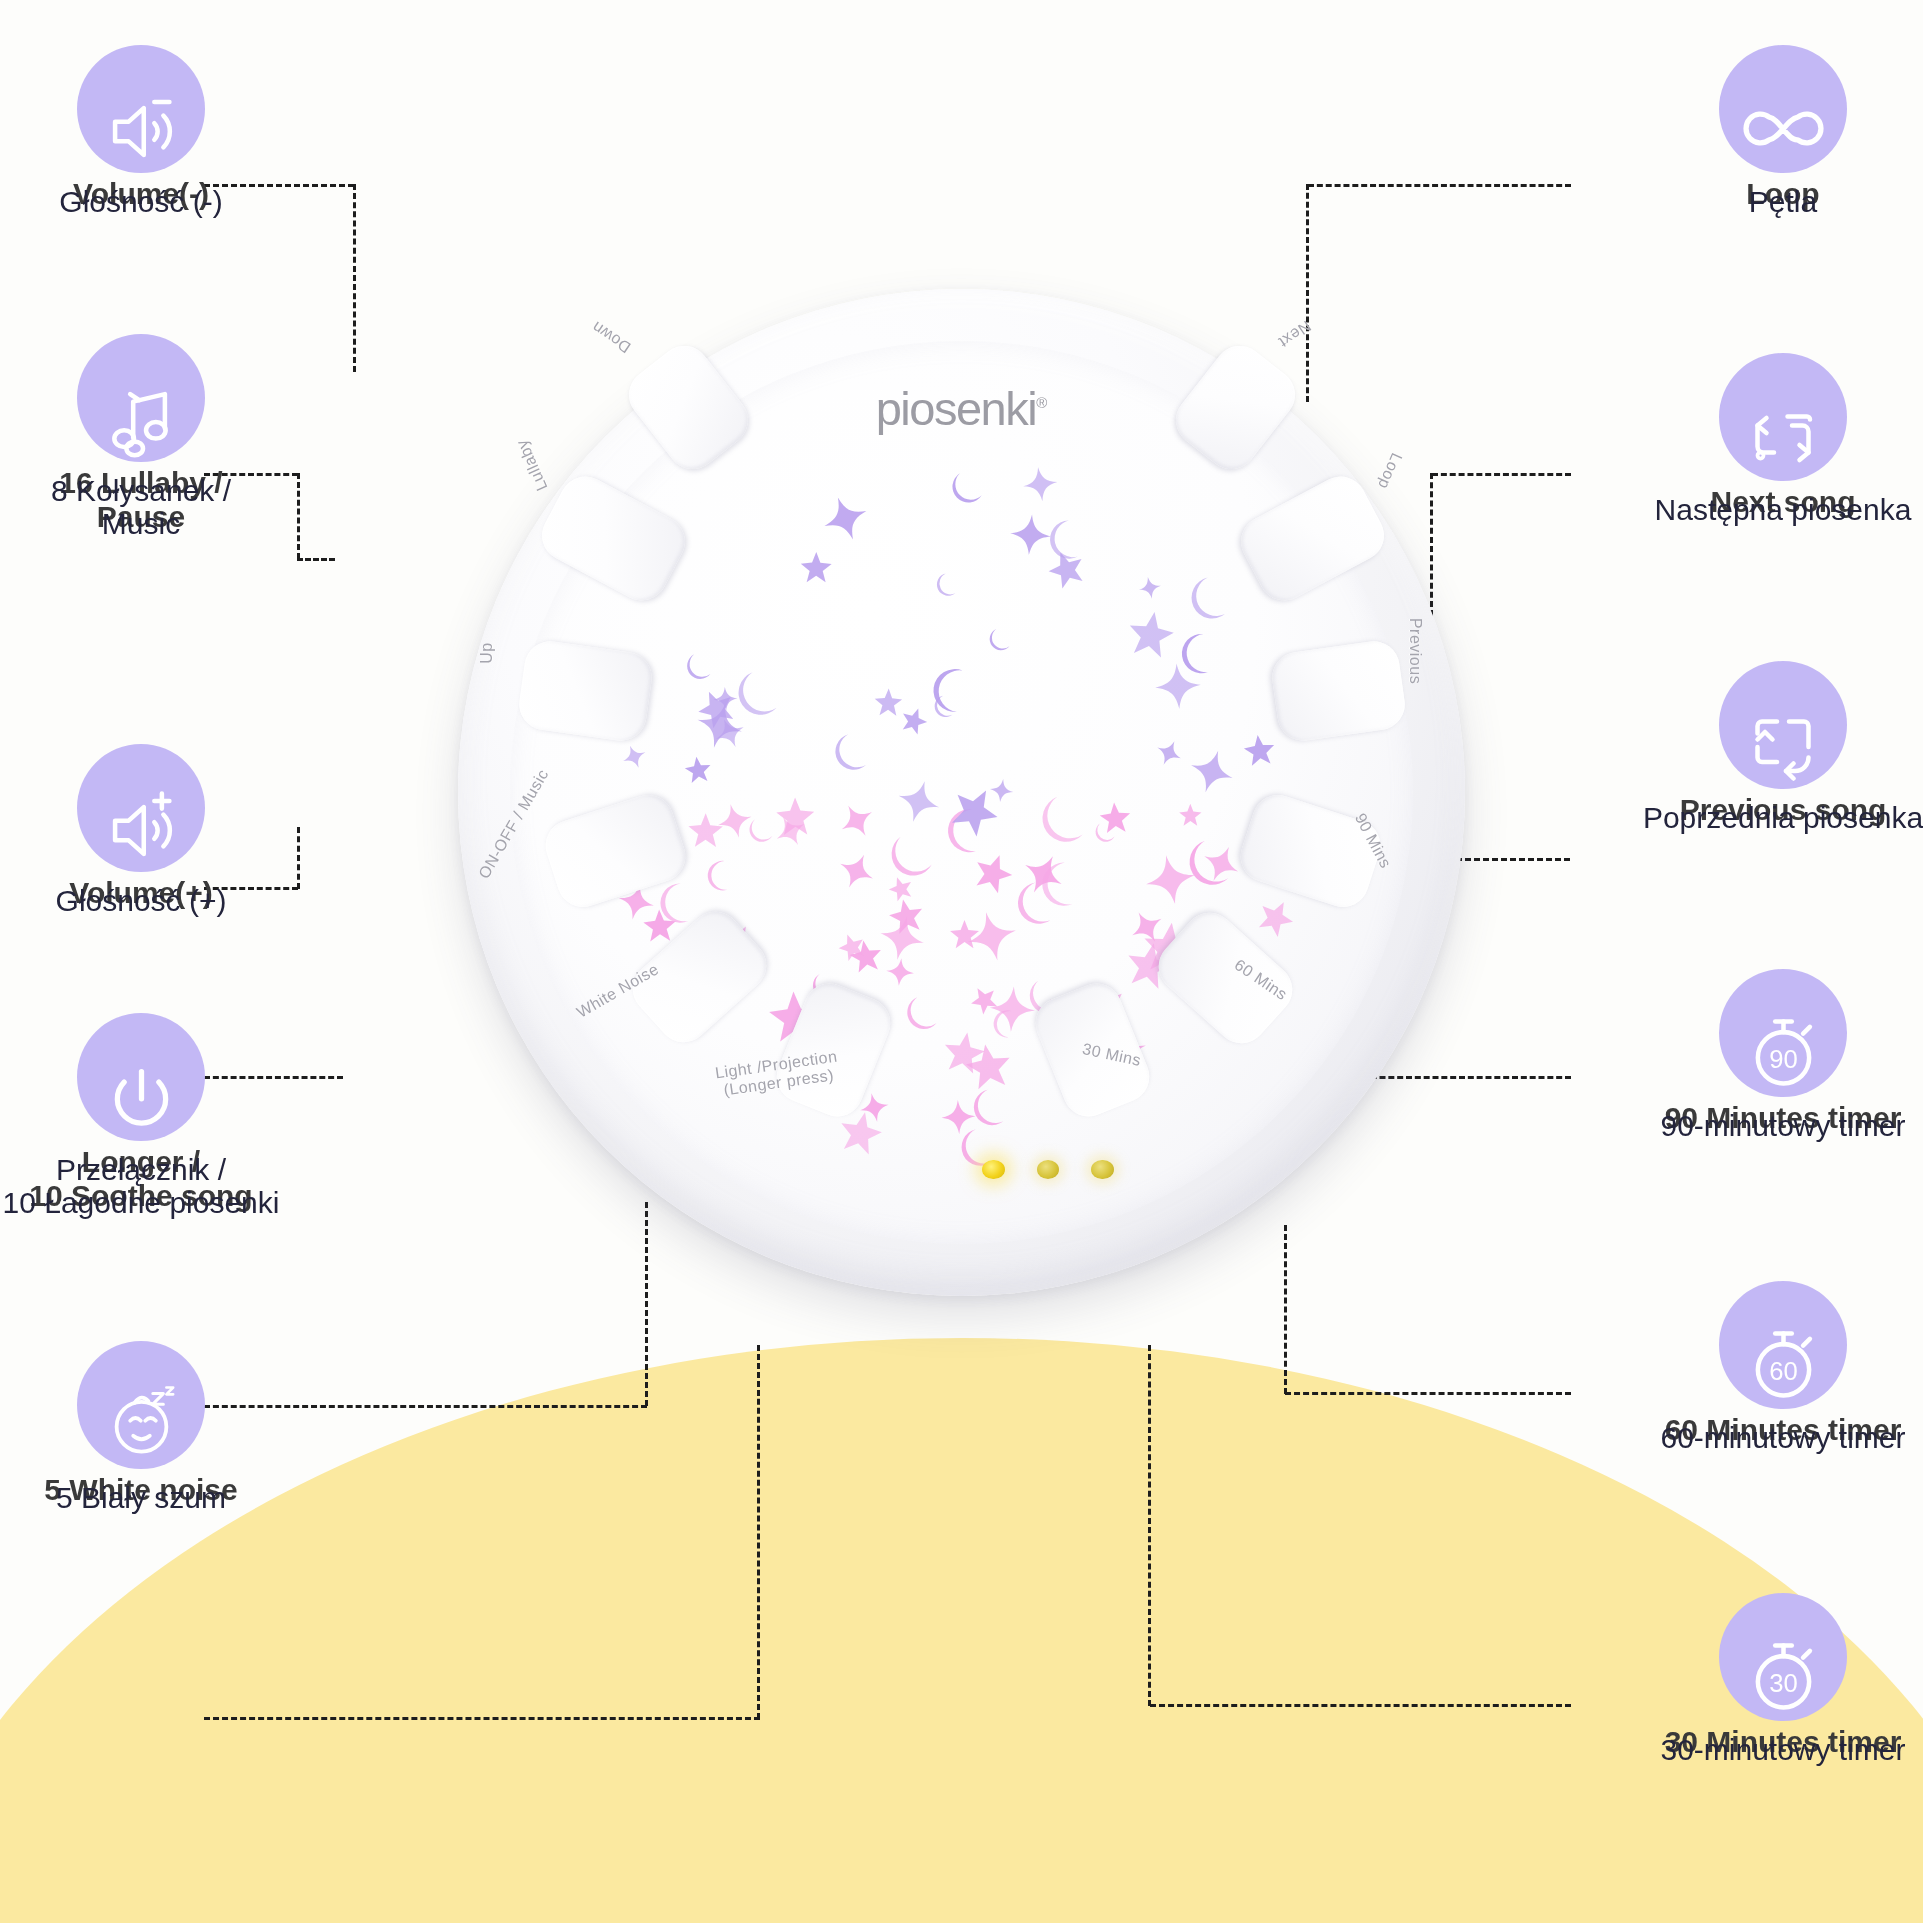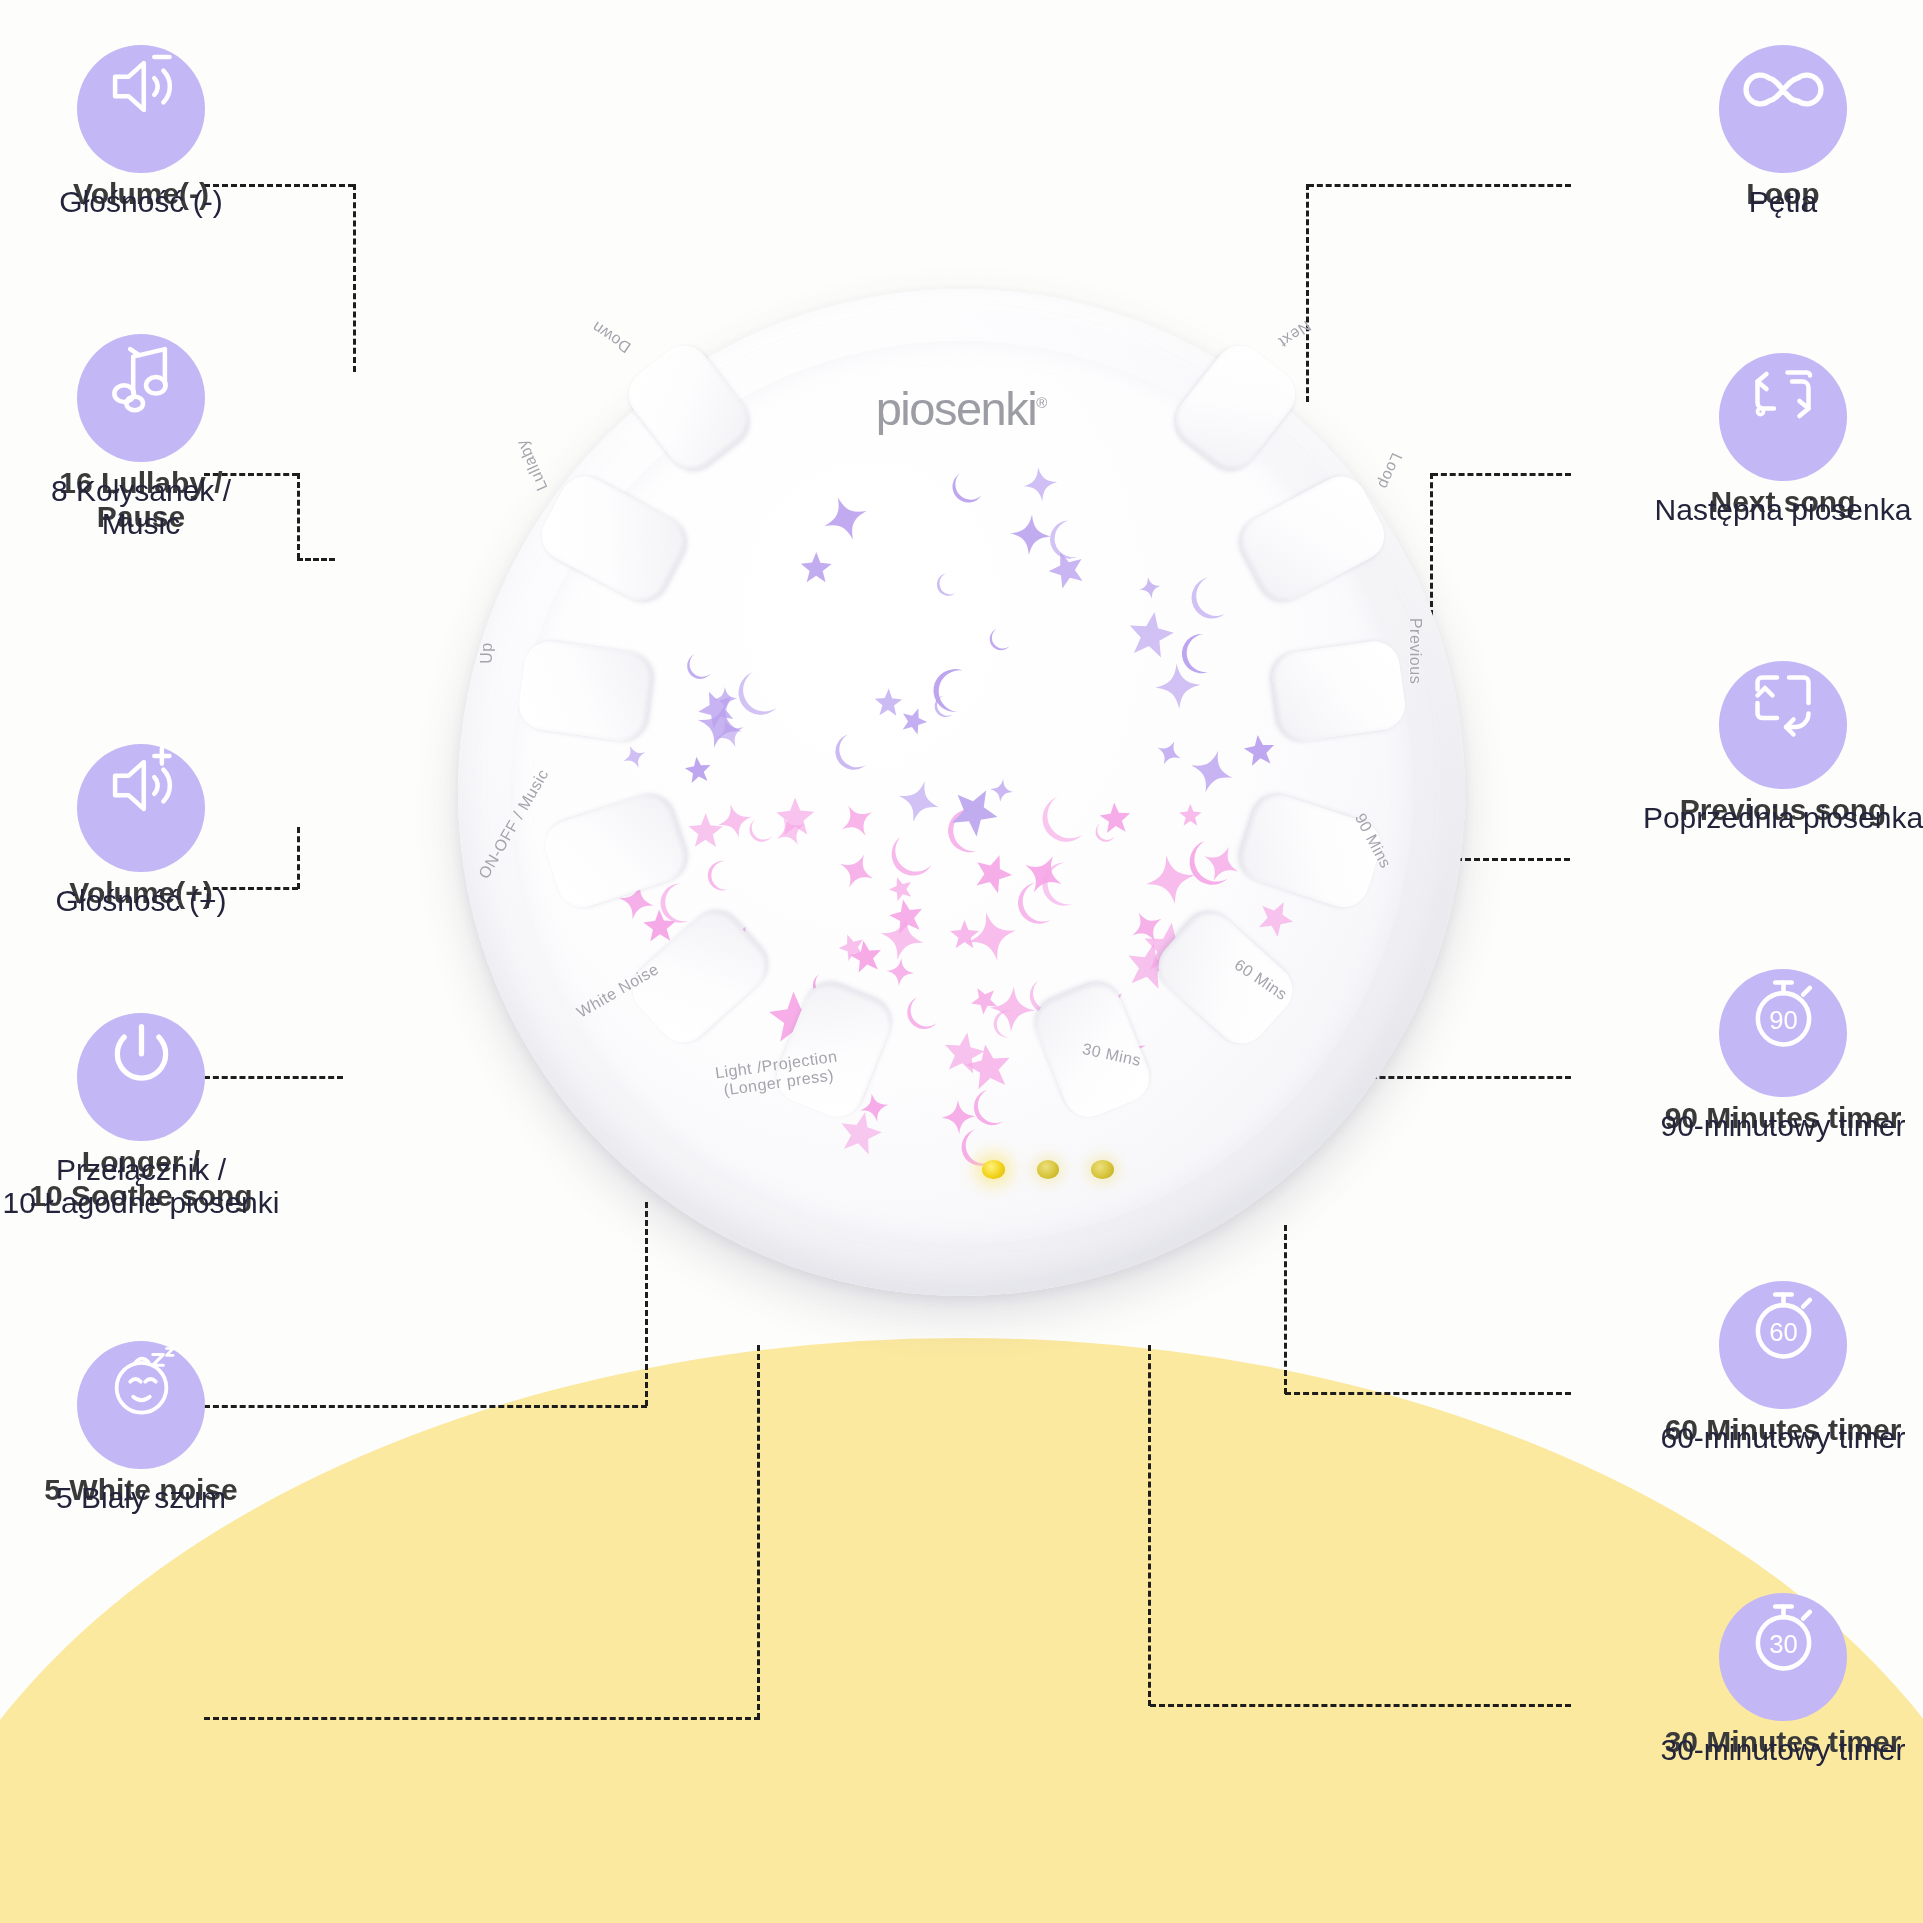--- a/index.html
+++ b/index.html
@@ -100,21 +100,21 @@
   .led.dim{
     background:radial-gradient(circle at 40% 35%,#ece07e 0%,#d7c43b 55%,#bda71e 100%);
     box-shadow:0 0 11.3px 5.3px rgba(240,222,120,.35);
   }
 
   
   .callout{position:absolute;z-index:5;}
   .bubble{
     width:128px;height:128px;border-radius:50%;
     background:#c3b8f5;
-    display:flex;align-items:flex-start;justify-content:center;
+    display:flex;align-items:flex-end;justify-content:center;
   }
   .bubble svg{display:block;}
   .cap{
     position:absolute;
     left:50%;transform:translateX(-50%);
     top:132px;
     width:466px;
     text-align:center;
     white-space:nowrap;
   }

